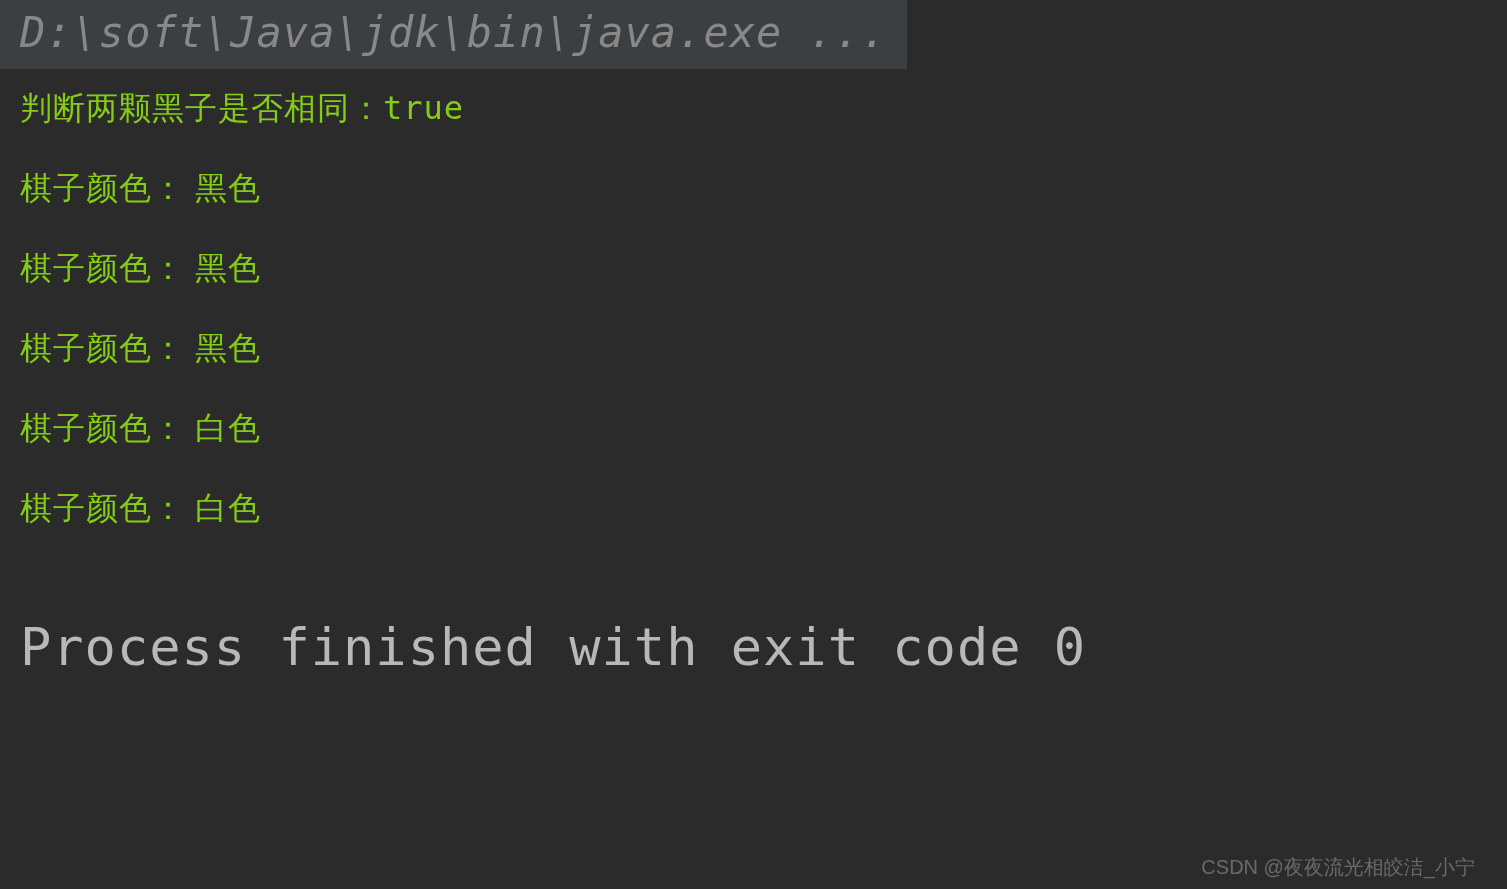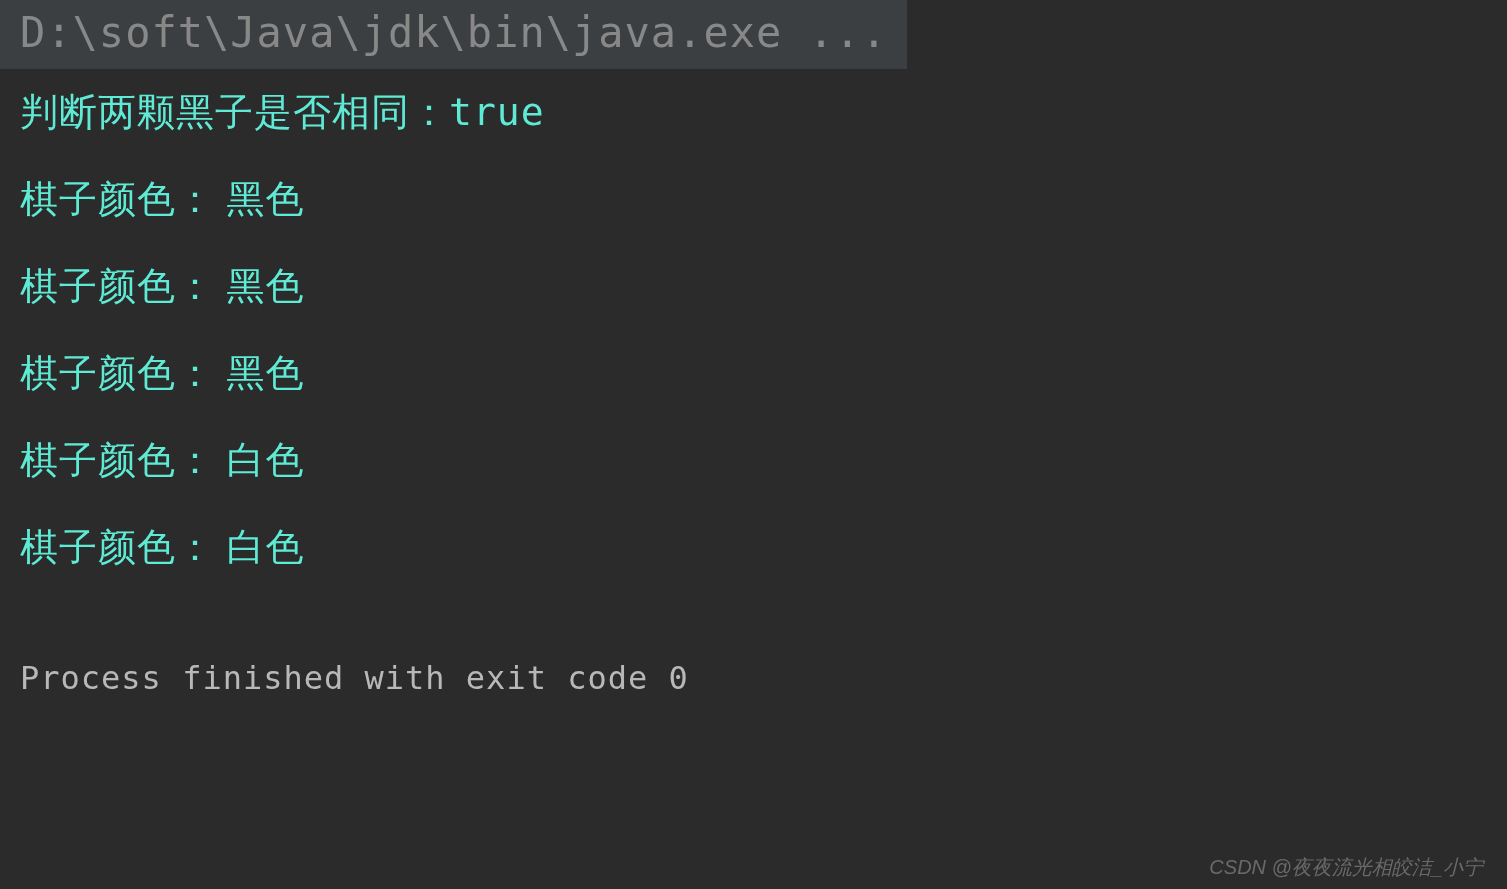--- a/index.html
+++ b/index.html
@@ -18,51 +18,51 @@
     .console {
       padding: 0;
     }
     .command-line {
       background-color: #3c3f41;
       color: #888888;
       font-size: 42px;
       padding: 8px 20px 12px 20px;
       letter-spacing: 1px;
       display: inline-block;
+      font-style: italic;
     }
     .output-line {
-      color: #5eead4;
-      font-size: 38px;
+      color: #84cc16;
+      font-size: 32px;
       padding: 18px 20px;
       letter-spacing: 1px;
     }
     .output-line .label {
       font-family: 'PingFang SC', 'Microsoft YaHei', sans-serif;
     }
     .output-line .value {
       font-family: 'Menlo', 'Monaco', 'Consolas', monospace;
     }
     .spacer {
       height: 50px;
     }
     .exit-line {
       color: #b8b8b8;
-      font-size: 32px;
+      font-size: 52px;
       padding: 18px 20px;
       font-family: 'Menlo', 'Monaco', 'Consolas', monospace;
       letter-spacing: 1px;
     }
     .watermark {
       position: absolute;
       bottom: 8px;
-      right: 24px;
+      right: 32px;
       color: #6a6a6a;
       font-size: 20px;
       font-family: 'PingFang SC', 'Microsoft YaHei', sans-serif;
-      font-style: italic;
     }
   </style>
 </head>
 <body>
 
 <div class="console">
   <div class="command-line">D:\soft\Java\jdk\bin\java.exe ...</div>
   
   <div class="output-line">
     <span class="label">判断两颗黑子是否相同：</span><span class="value">true</span>

